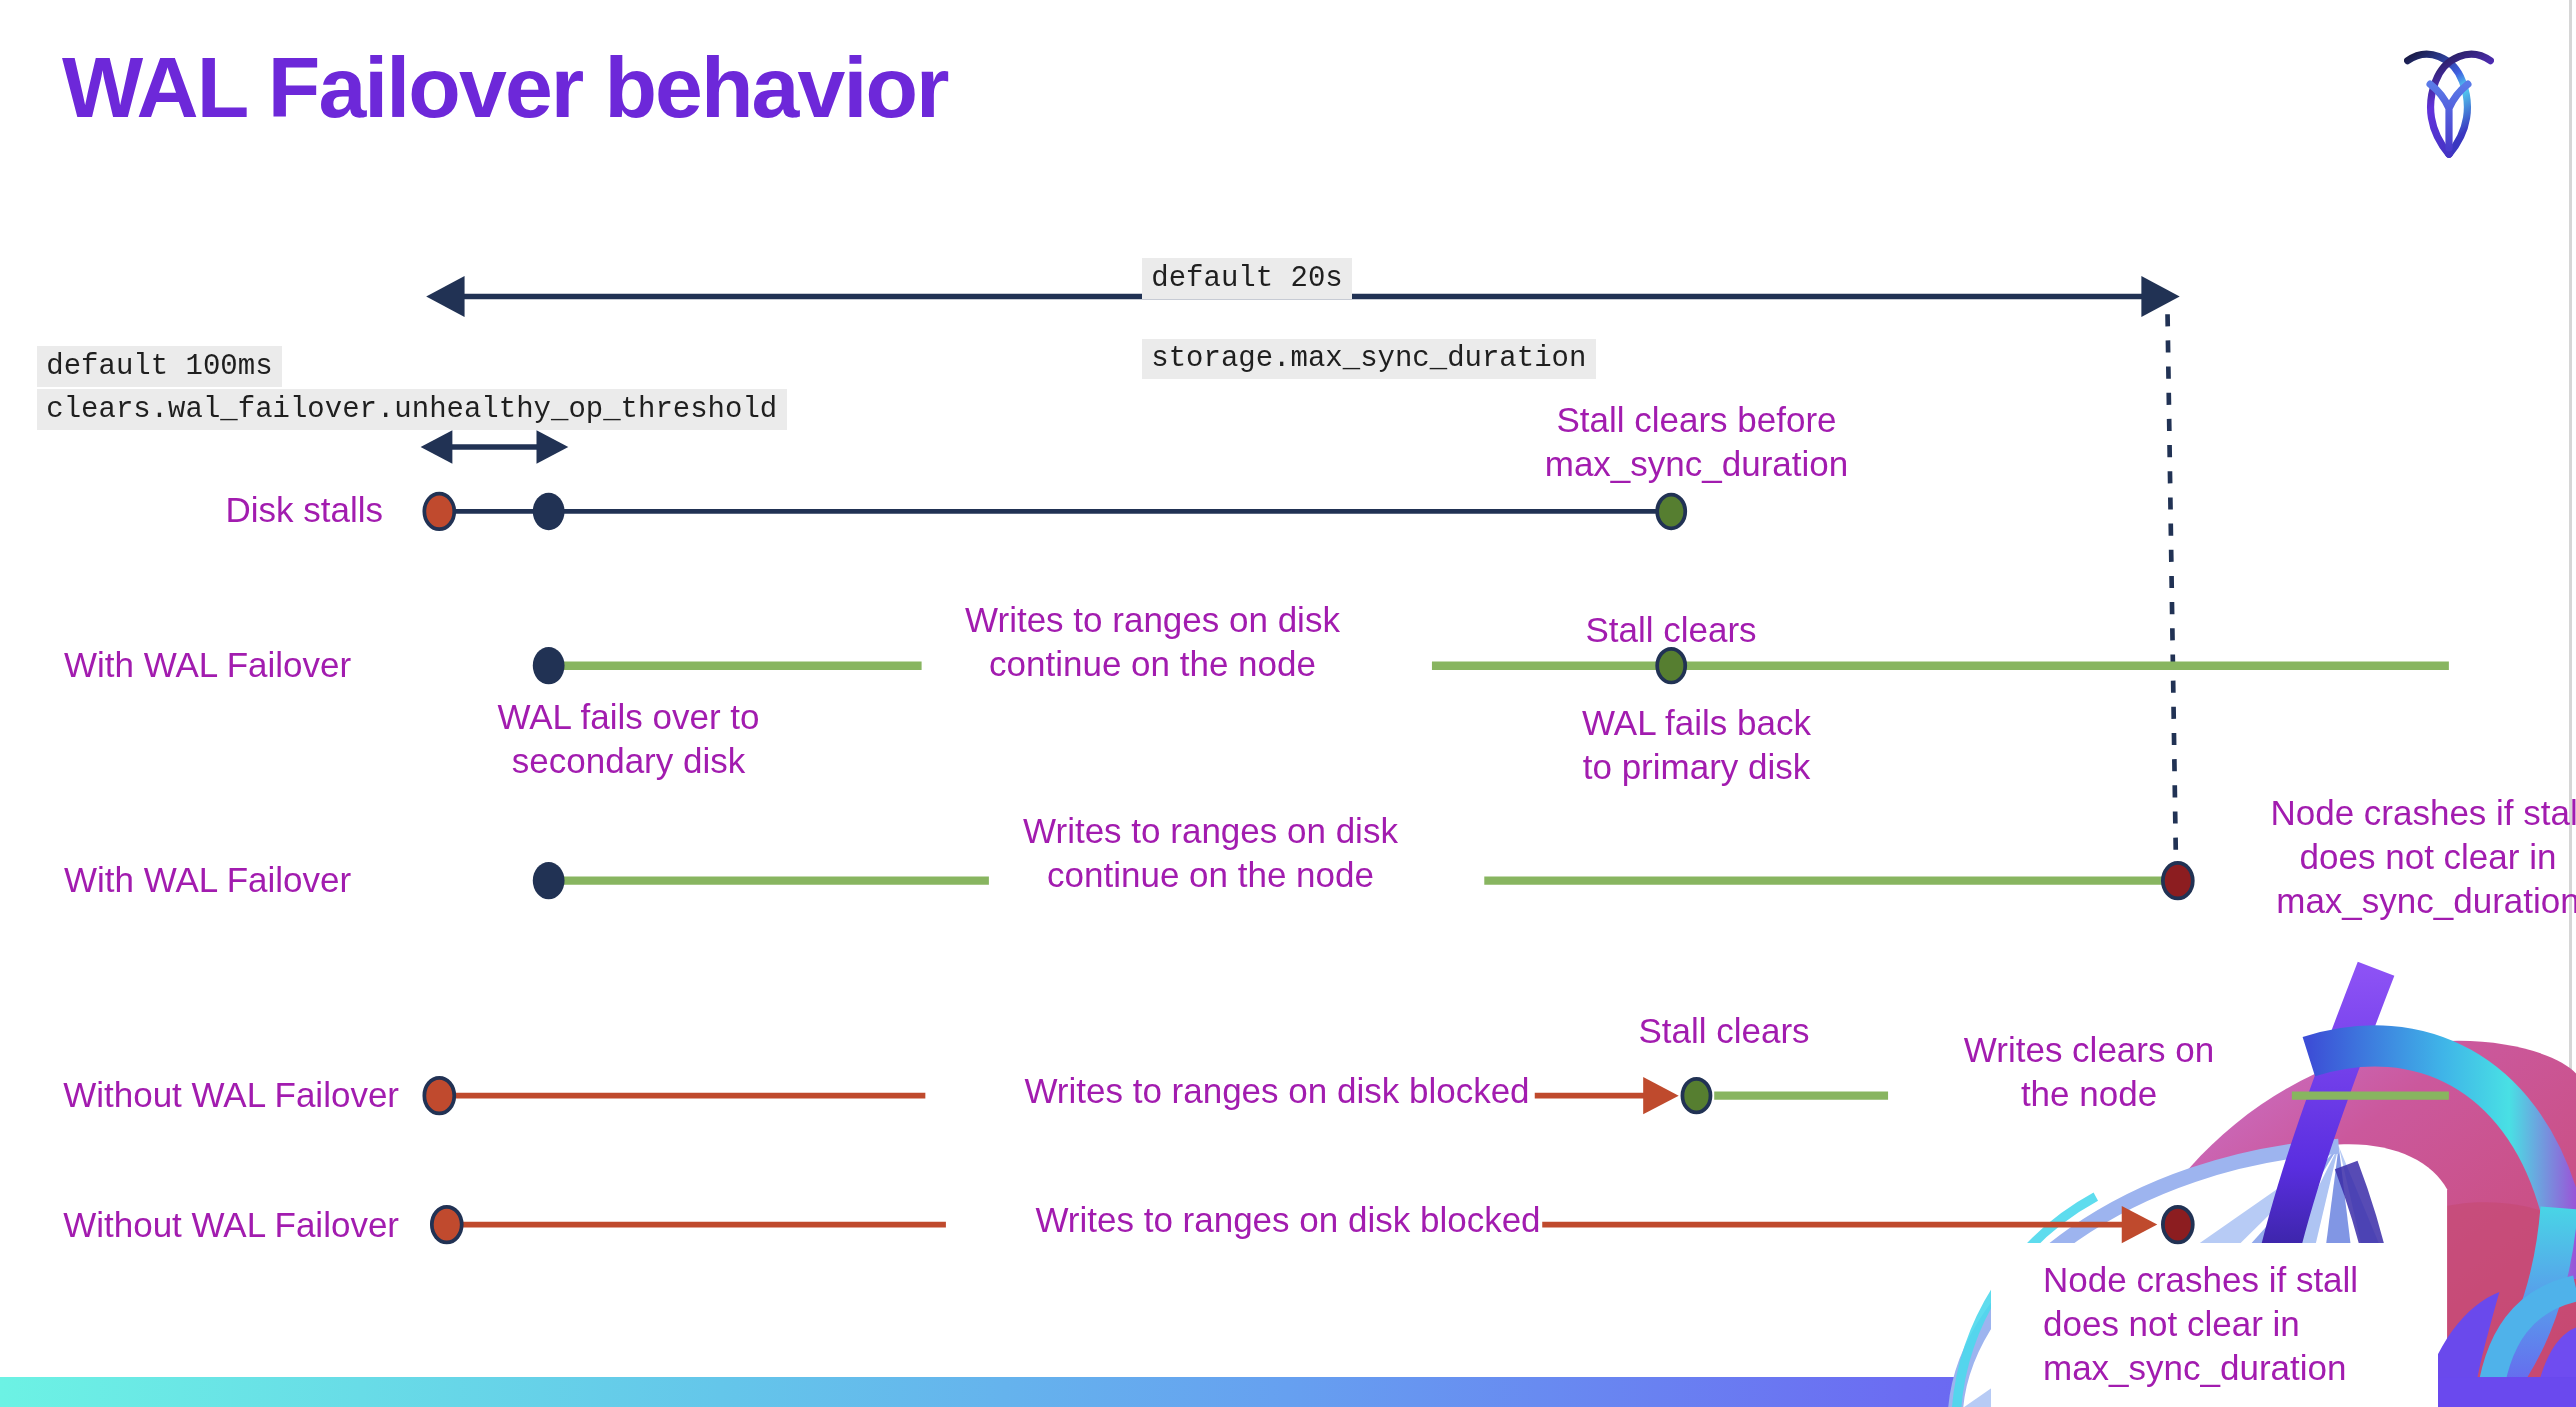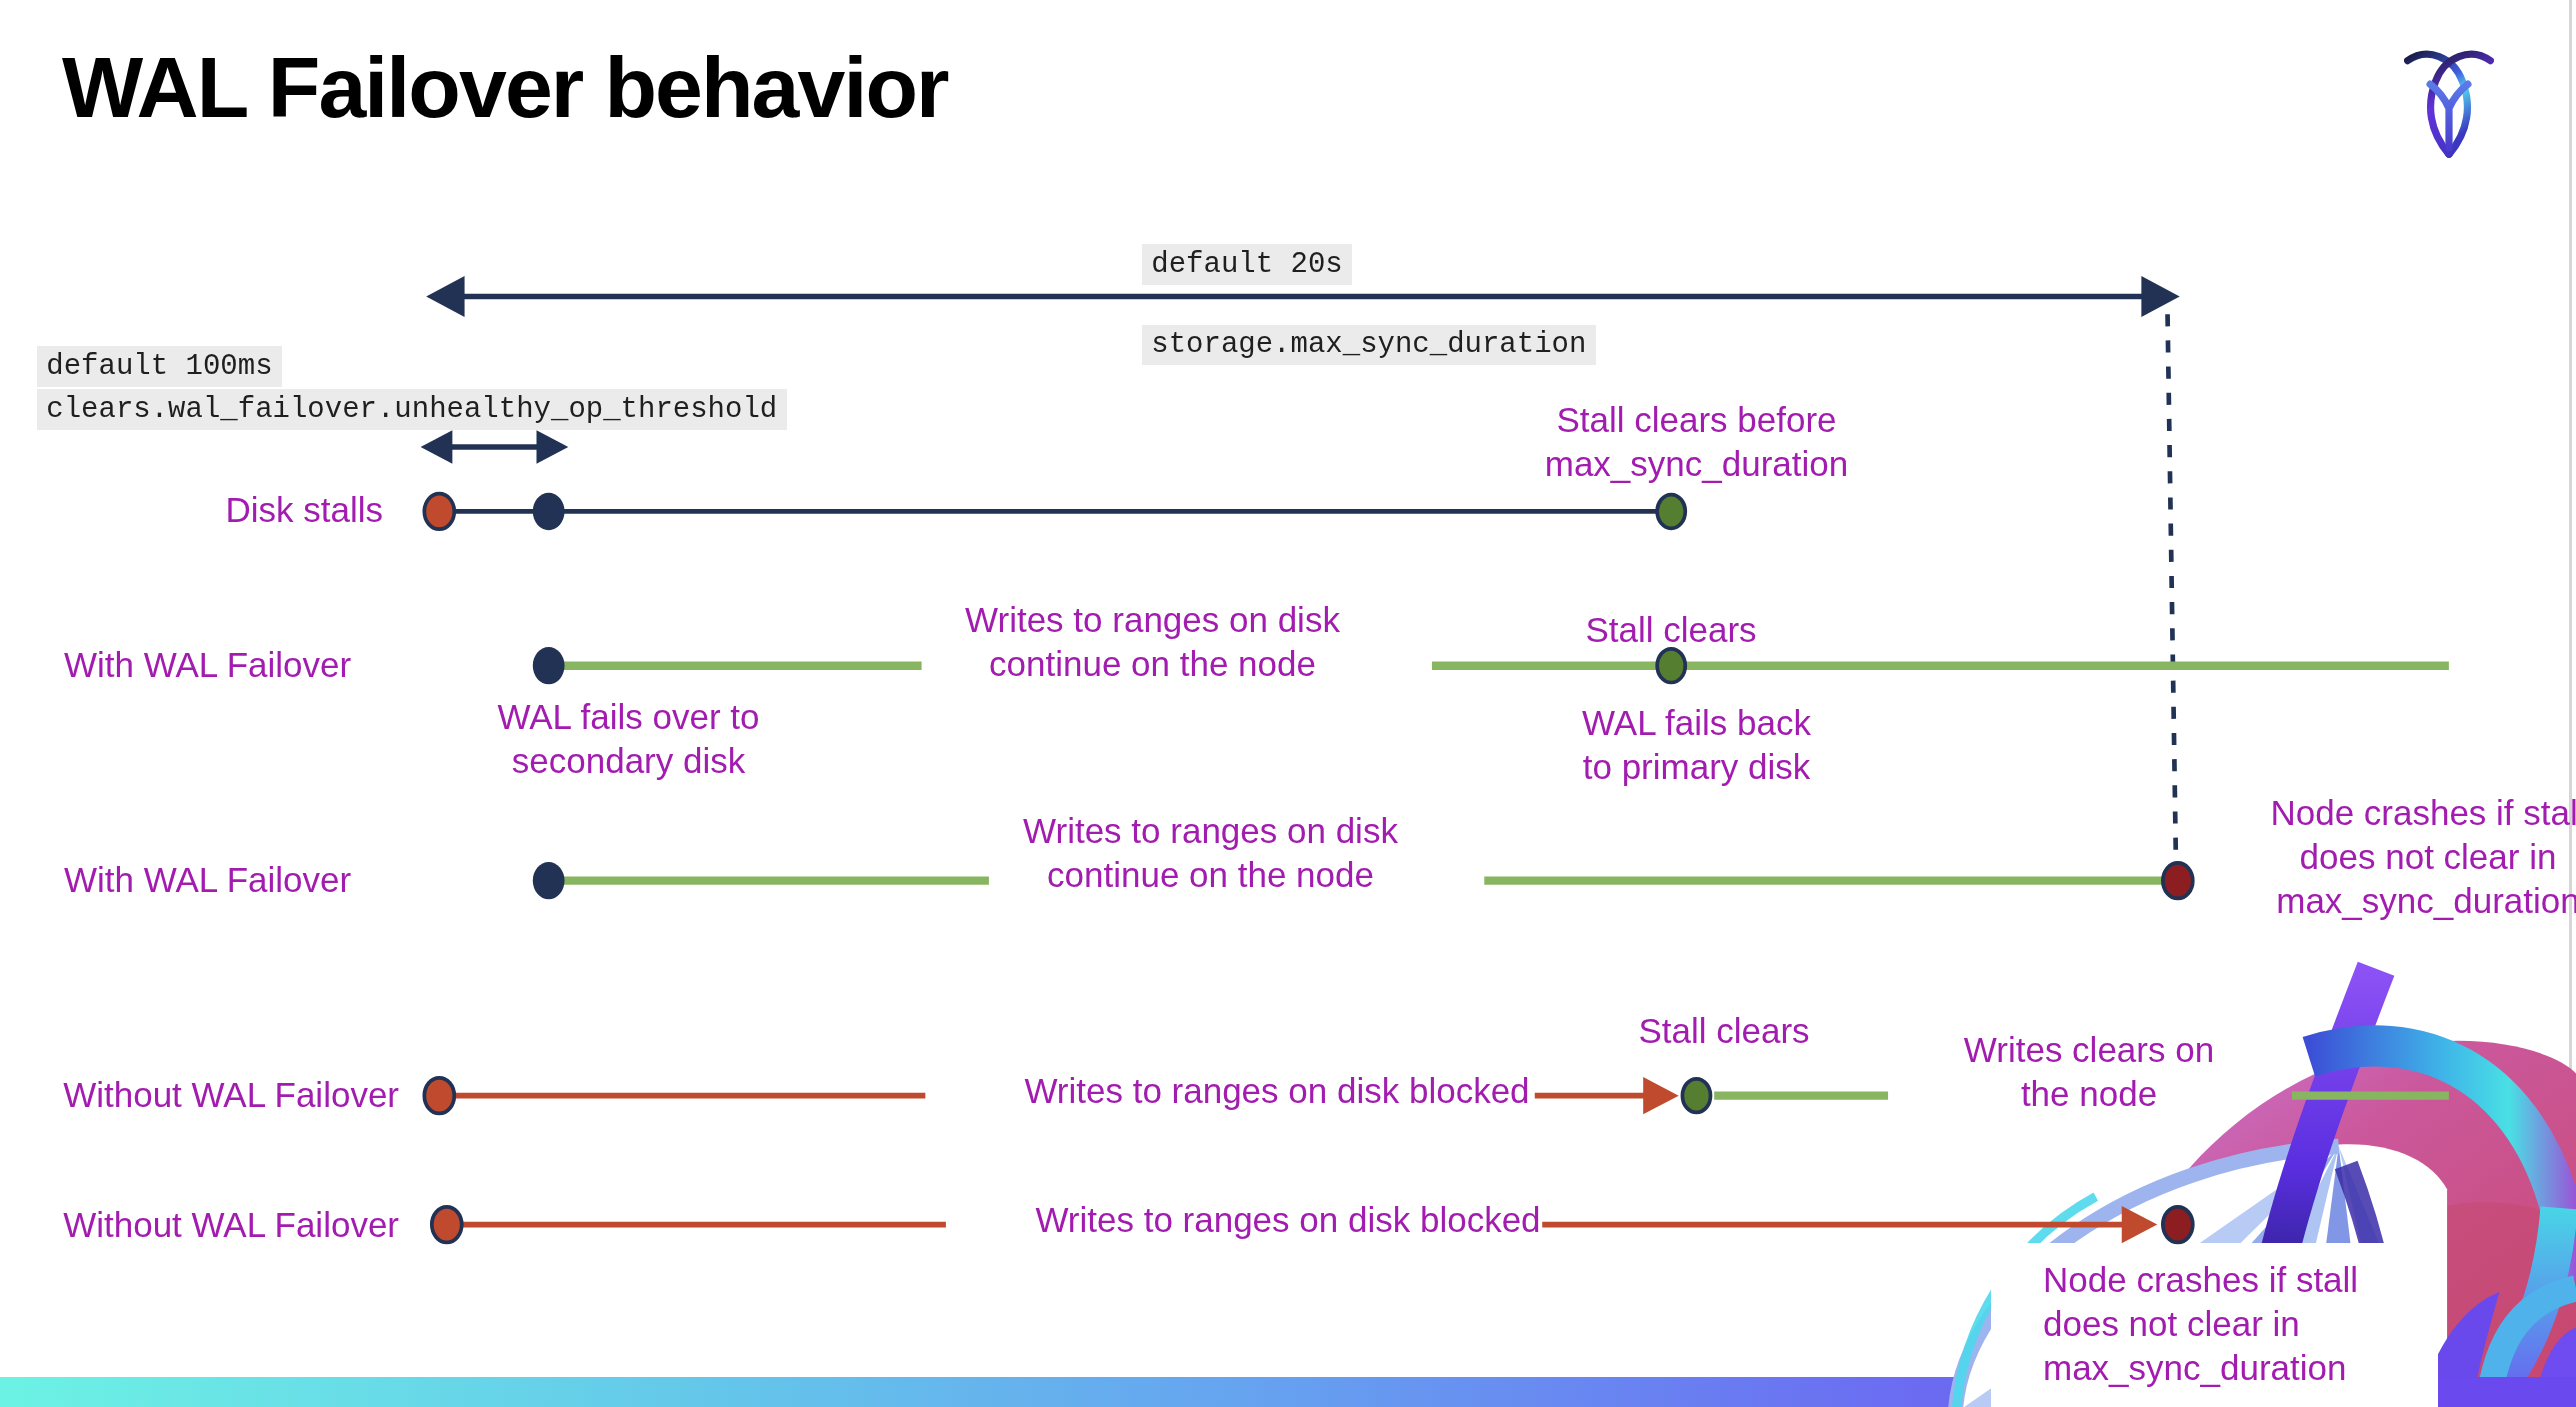--- a/index.html
+++ b/index.html
@@ -1,19 +1,19 @@
 <!DOCTYPE html>
 <html style="font-size:15px"><head>
 <meta charset="utf-8">
 <style>
   html,body{margin:0;padding:0;background:#fff;}
   .slide{position:relative;width:2576px;height:1408px;background:#ffffff;overflow:hidden;
          font-family:"Liberation Sans",sans-serif;color:#121212;}
   .title{position:absolute;left:62px;top:36px;font-size:86px;line-height:103px;font-weight:800;
-         letter-spacing:-1.9px;color:#000000;}
+         letter-spacing:-1.9px;color:#6d28d9;}
   .logo{position:absolute;left:2404px;top:45px;width:90px;height:116px;z-index:60;}
   .edge-line{position:absolute;left:2569px;top:0;width:2.8px;height:1408px;background:#d6d6d6;z-index:5;}
   .bottom-bar{position:absolute;left:0;top:1377px;width:2576px;height:31px;z-index:10;
       background:linear-gradient(90deg,#6cf2e4 0%,#64c6ea 28%,#66a0f0 50%,#6b6cf2 74%,#6a47ee 100%);}
   .artwork{position:absolute;left:1823px;top:935px;z-index:20;}
   .diagram{position:absolute;left:0;top:0;z-index:40;}
   .code-label{position:absolute;display:flex;flex-direction:column;align-items:flex-start;row-gap:2.8px;z-index:55;}
   .code-line{display:inline-block;background:#ebebeb;color:#1f1f1f;
       font-family:"Liberation Mono",monospace;font-size:29px;line-height:35px;padding:2.8px 9.3px;}
   .annot{position:absolute;font-size:35px;line-height:44px;color:#a21caf;white-space:pre-line;
@@ -157,21 +157,21 @@
 
     <g>
       <line x1="494" y1="1310" x2="1012" y2="1310" stroke="#bf4a2d" stroke-width="6"></line>
       <line x1="1650" y1="1310" x2="2272" y2="1310" stroke="#bf4a2d" stroke-width="6"></line>
       <polygon points="2308,1310 2270,1290 2270,1330" fill="#bf4a2d"></polygon>
       <ellipse cx="478" cy="1310" rx="16" ry="19" fill="#c04a2e" stroke="#213254" stroke-width="4"></ellipse>
       <ellipse cx="2330" cy="1310" rx="16" ry="19" fill="#8c1d20" stroke="#213254" stroke-width="4"></ellipse>
     </g>
   </svg>
 
-  <div class="code-label" style="left:1142px;top:244px;gap:40px;">
+  <div class="code-label" style="left:1142px;top:258px;gap:40px;">
     <span class="code-line">default 20s</span>
     <span class="code-line">storage.max_sync_duration</span>
   </div>
   <div class="code-label" style="left:37px;top:346px;">
     <span class="code-line">default 100ms</span>
     <span class="code-line">clears.wal_failover.unhealthy_op_threshold</span>
   </div>
 
   <div class="annot right" style="left:140px;top:488px;width:243px;">Disk stalls</div>
   <div class="annot left" style="left:20.6px;top:643px;width:374px;">With WAL Failover</div>

